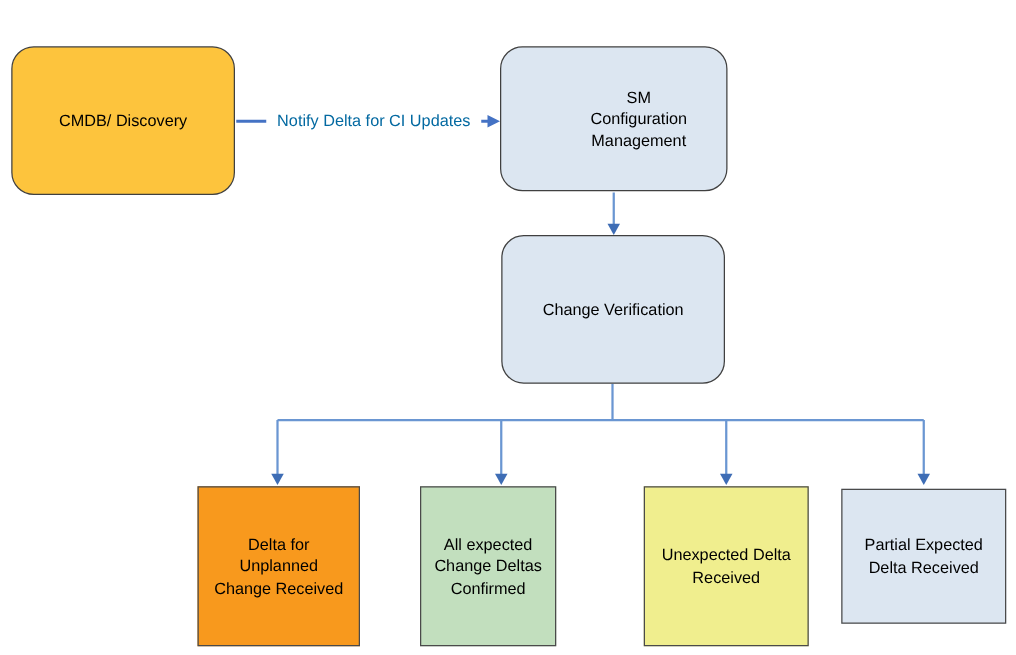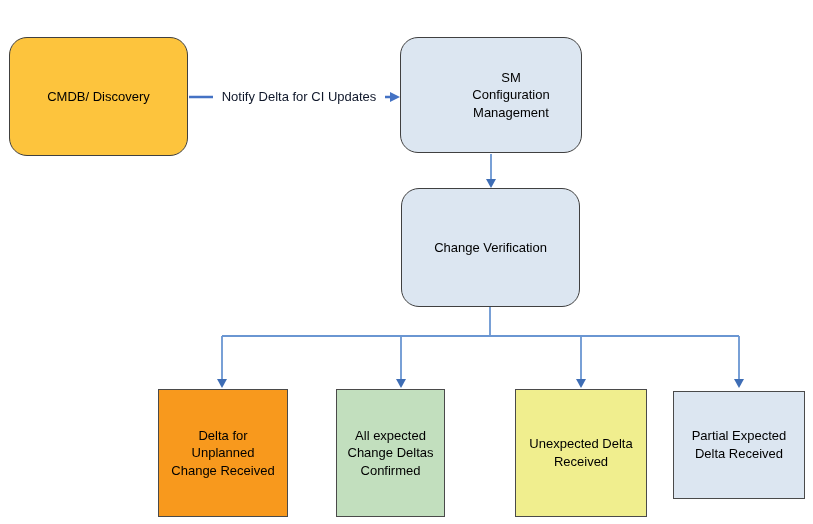--- a/index.html
+++ b/index.html
@@ -56,21 +56,21 @@
   .n-b3     { left: 515px; top: 389px; width: 132px; height: 128px; justify-content: center; }
   .n-b4     { left: 673px; top: 391px; width: 132px; height: 108px; }
   
   .edge-label {
     position: absolute;
     left: 213px;
     top: 88px;
     width: 172px;
     text-align: center;
     background: #ffffff;
-    color: #0f172a;
+    color: #0369a1;
     font-size: 13px;
     line-height: 18px;
     white-space: nowrap;
   }
 </style>
 </head>
 <body>
 
 <div class="canvas">
 

